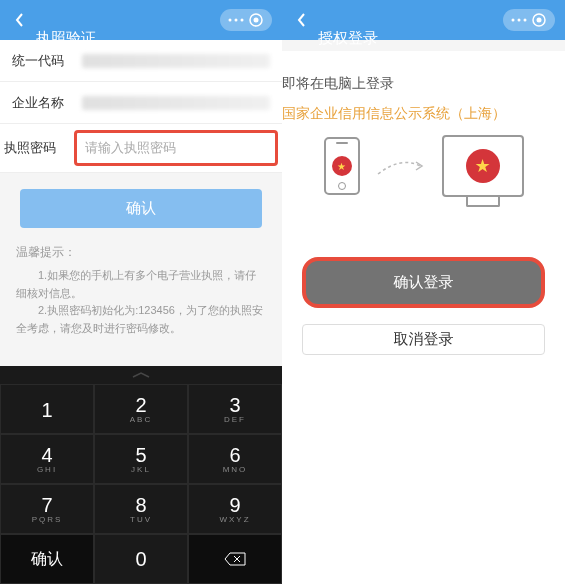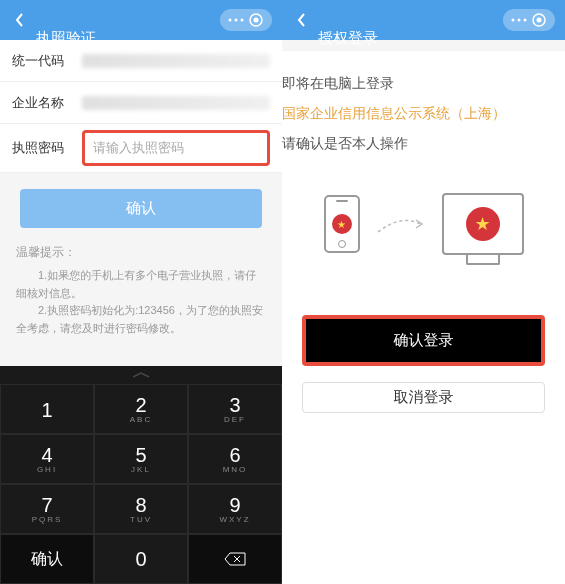--- a/index.html
+++ b/index.html
@@ -11,21 +11,21 @@
     .header-title { font-size: 15px; flex: 1; margin-top: 36px; }
     .header-controls { position: absolute; right: 10px; display: flex; align-items: center; gap: 4px; background: rgba(255,255,255,0.3); border-radius: 14px; padding: 3px 8px; }
     .dots-icon, .circle-icon { width: 16px; height: 16px; display: flex; align-items: center; justify-content: center; }
     
     
     .form { background: #fff; }
     .form-row { display: flex; align-items: center; padding: 10px 12px; border-bottom: 1px solid #eee; min-height: 42px; }
     .form-label { width: 70px; font-size: 13px; color: #333; }
     .form-value { flex: 1; }
     .form-value.blurred { background: linear-gradient(90deg, #e0e0e0 0%, #f0f0f0 100%); height: 14px; border-radius: 2px; filter: blur(2px); }
-    .form-row.highlighted { padding: 6px 12px; }
+    .form-row.highlighted { padding: 6px 4px; }
     .input-wrap { flex: 1; border: 3px solid #e74c3c; border-radius: 4px; padding: 6px 8px; background: #fff; }
     .input-placeholder { color: #aaa; font-size: 13px; }
     .btn-area { padding: 16px 20px; }
     .btn-primary { background: #85bef0; color: #fff; text-align: center; padding: 10px; border-radius: 4px; font-size: 15px; }
     .hint { padding: 0 16px 12px; }
     .hint-title { color: #999; font-size: 12px; margin-bottom: 6px; }
     .hint-line { color: #999; font-size: 11px; line-height: 1.6; text-indent: 2em; }
     
     
     .keypad { position: absolute; bottom: 0; left: 0; right: 0; background: #1a1a1a; }
@@ -45,21 +45,21 @@
     .diagram { display: flex; align-items: center; justify-content: center; gap: 16px; margin-bottom: 60px; }
     .phone-mock { width: 36px; height: 58px; border: 2px solid #999; border-radius: 5px; display: flex; align-items: center; justify-content: center; position: relative; }
     .phone-mock::before { content: ""; position: absolute; top: 3px; width: 12px; height: 2px; background: #999; border-radius: 1px; }
     .phone-mock::after { content: ""; position: absolute; bottom: 3px; width: 6px; height: 6px; border: 1px solid #999; border-radius: 50%; }
     .emblem { width: 20px; height: 20px; background: #d4353a; border-radius: 50%; display: flex; align-items: center; justify-content: center; color: #ffd54a; font-size: 10px; }
     .monitor-mock { width: 82px; height: 62px; border: 2px solid #999; border-radius: 4px; display: flex; align-items: center; justify-content: center; position: relative; }
     .monitor-stand { position: absolute; bottom: -12px; width: 34px; height: 10px; border: 2px solid #999; border-top: none; border-radius: 0 0 2px 2px; }
     .monitor-mock .emblem { width: 34px; height: 34px; font-size: 18px; }
     .arrow { width: 50px; }
     .auth-buttons { padding: 0 20px; width: 100%; }
-    .btn-confirm { background: #000000; color: #fff; text-align: center; padding: 12px; border-radius: 4px; font-size: 15px; border: 4px solid #e74c3c; margin-bottom: 16px; }
+    .btn-confirm { background: #737373; color: #fff; text-align: center; padding: 12px; border-radius: 16px; font-size: 15px; border: 4px solid #e74c3c; margin-bottom: 16px; }
     .btn-cancel { background: #fff; color: #333; text-align: center; padding: 5px; border-radius: 4px; font-size: 15px; border: 1px solid #ddd; }
   </style>
 </head>
 <body>
 
 <div class="screen">
   <div class="header">
     <span class="back-icon">
       <svg width="10" height="16" viewBox="0 0 10 16">
           <path d="M8 2 L3 8 L8 14" stroke="#fff" stroke-width="2" fill="none"></path>
@@ -188,21 +188,20 @@
             <circle cx="7" cy="7" r="6" stroke="#fff" stroke-width="1.5" fill="none"></circle>
             <circle cx="7" cy="7" r="2.5" fill="#fff"></circle>
           </svg>
       </span>
     </div>
   </div>
 
   <div class="auth-body">
     <div class="auth-line1">即将在电脑上登录</div>
     <div class="auth-line2">国家企业信用信息公示系统（上海）</div>
-    <div class="auth-line3">请确认是否本人操作</div>
 
     <div class="diagram">
       <div class="phone-mock">
         <div class="emblem">★</div>
       </div>
       <svg class="arrow" width="50" height="24" viewBox="0 0 50 24">
         <path d="M2 20 Q 25 2 44 12" stroke="#bbb" stroke-width="1.5" fill="none" stroke-dasharray="3 3"></path>
         <path d="M40 8 L46 12 L40 16" stroke="#bbb" stroke-width="1.5" fill="none"></path>
       </svg>
       <div style="position:relative">

